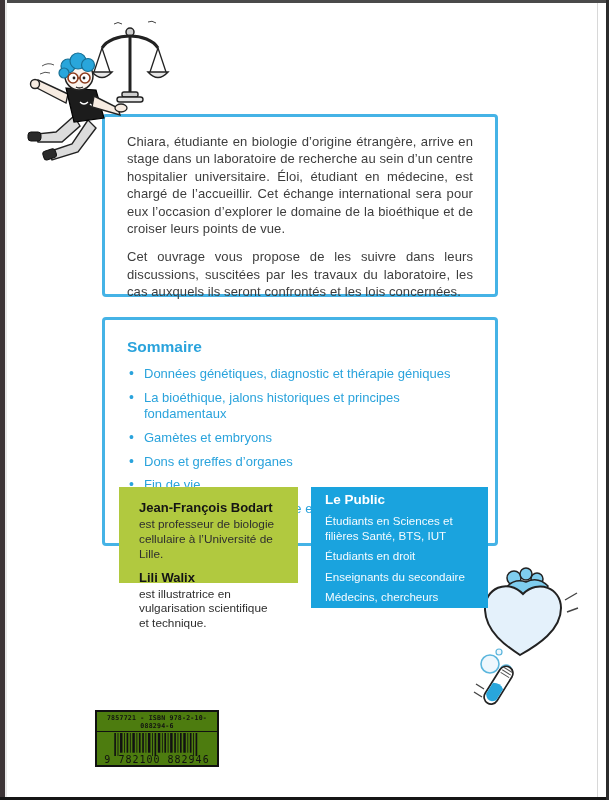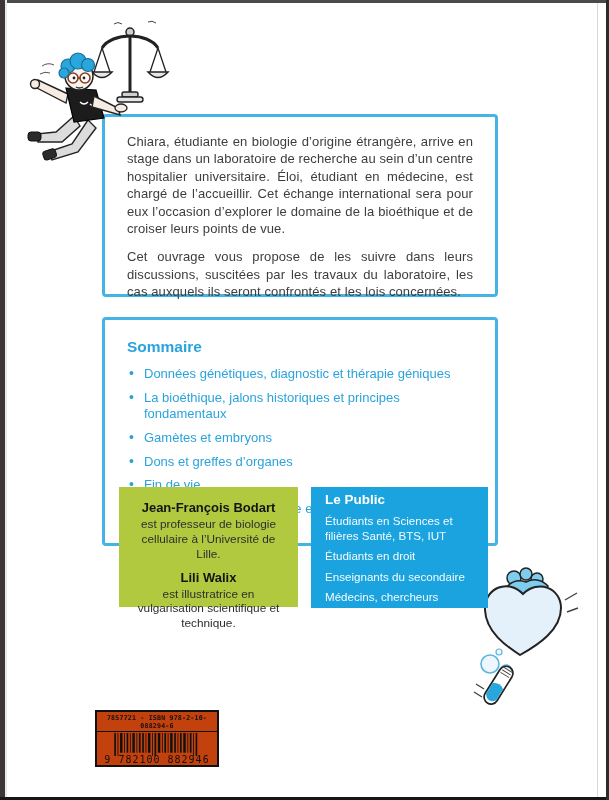--- a/index.html
+++ b/index.html
@@ -31,40 +31,40 @@
   .sommaire-list{list-style:none;margin:0;padding:0;}
   .sommaire-list li{
     position:relative;padding-left:17px;margin:0 0 7.5px 0;
     font-size:13px;line-height:1.25;color:#2aa3dc;
   }
   .sommaire-list li::before{
     content:"•";position:absolute;left:2px;top:-1px;color:#2aa3dc;font-size:14px;
   }
 
   .green-box{
-    position:absolute;left:119px;top:487px;width:179px;height:120px;
-    background:#b1c93f;box-sizing:border-box;padding:13px 14px;z-index:3;text-align:center;
+    position:absolute;left:119px;top:487px;width:179px;height:96px;
+    background:#b1c93f;box-sizing:border-box;padding:13px 20px;z-index:3;
   }
   .author-name{font-size:13px;font-weight:bold;color:#141414;margin:0 0 2px 0;}
   .author-desc{font-size:11.8px;line-height:1.26;color:#2e2e2e;margin:0 0 8px 0;}
   .author-desc:last-child{margin-bottom:0;}
 
   .cyan-box{
     position:absolute;left:311px;top:487px;width:177px;height:121px;
     background:#1aa3de;box-sizing:border-box;padding:5px 14px;z-index:3;
   }
   .public-title{font-size:13.5px;font-weight:bold;color:#ffffff;margin:0 0 7px 0;}
   .public-item{font-size:11.6px;line-height:1.26;color:#f4fbff;margin:0 0 6px 0;}
 
   .fly-illu{position:absolute;left:18px;top:20px;width:152px;height:148px;z-index:2;}
   .heart-illu{position:absolute;left:468px;top:566px;width:112px;height:142px;z-index:2;}
 
   .barcode{
     position:absolute;left:95px;top:710px;width:124px;height:57px;
-    border:2px solid #111;background:#c2410c;box-sizing:border-box;
+    border:2px solid #111;background:#4d7c0f;box-sizing:border-box;
     display:flex;flex-direction:column;align-items:center;
   }
   .barcode-header{
     width:100%;box-sizing:border-box;text-align:center;
     font-size:6.6px;font-weight:bold;letter-spacing:.2px;color:#111;
     padding:2px 0 1px 0;border-bottom:1px solid #111;
     font-family:"DejaVu Sans Mono","Liberation Mono",monospace;
   }
   .barcode-bars{margin-top:1px;}
   .barcode-number{

